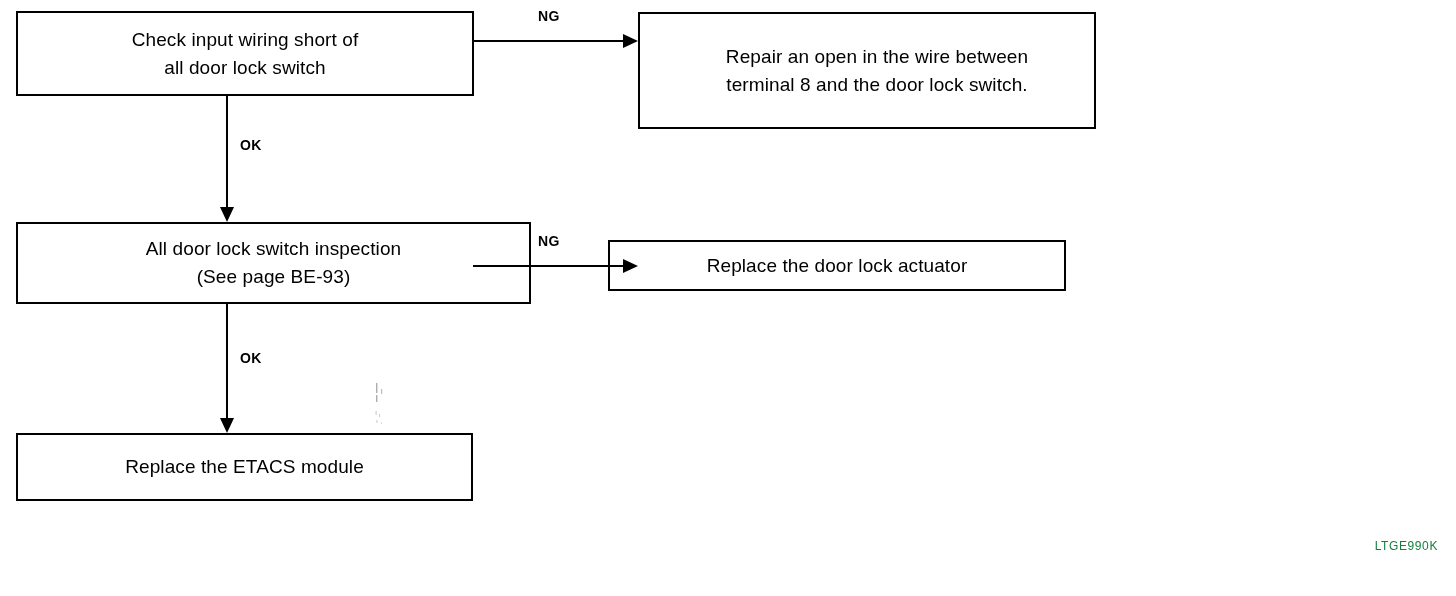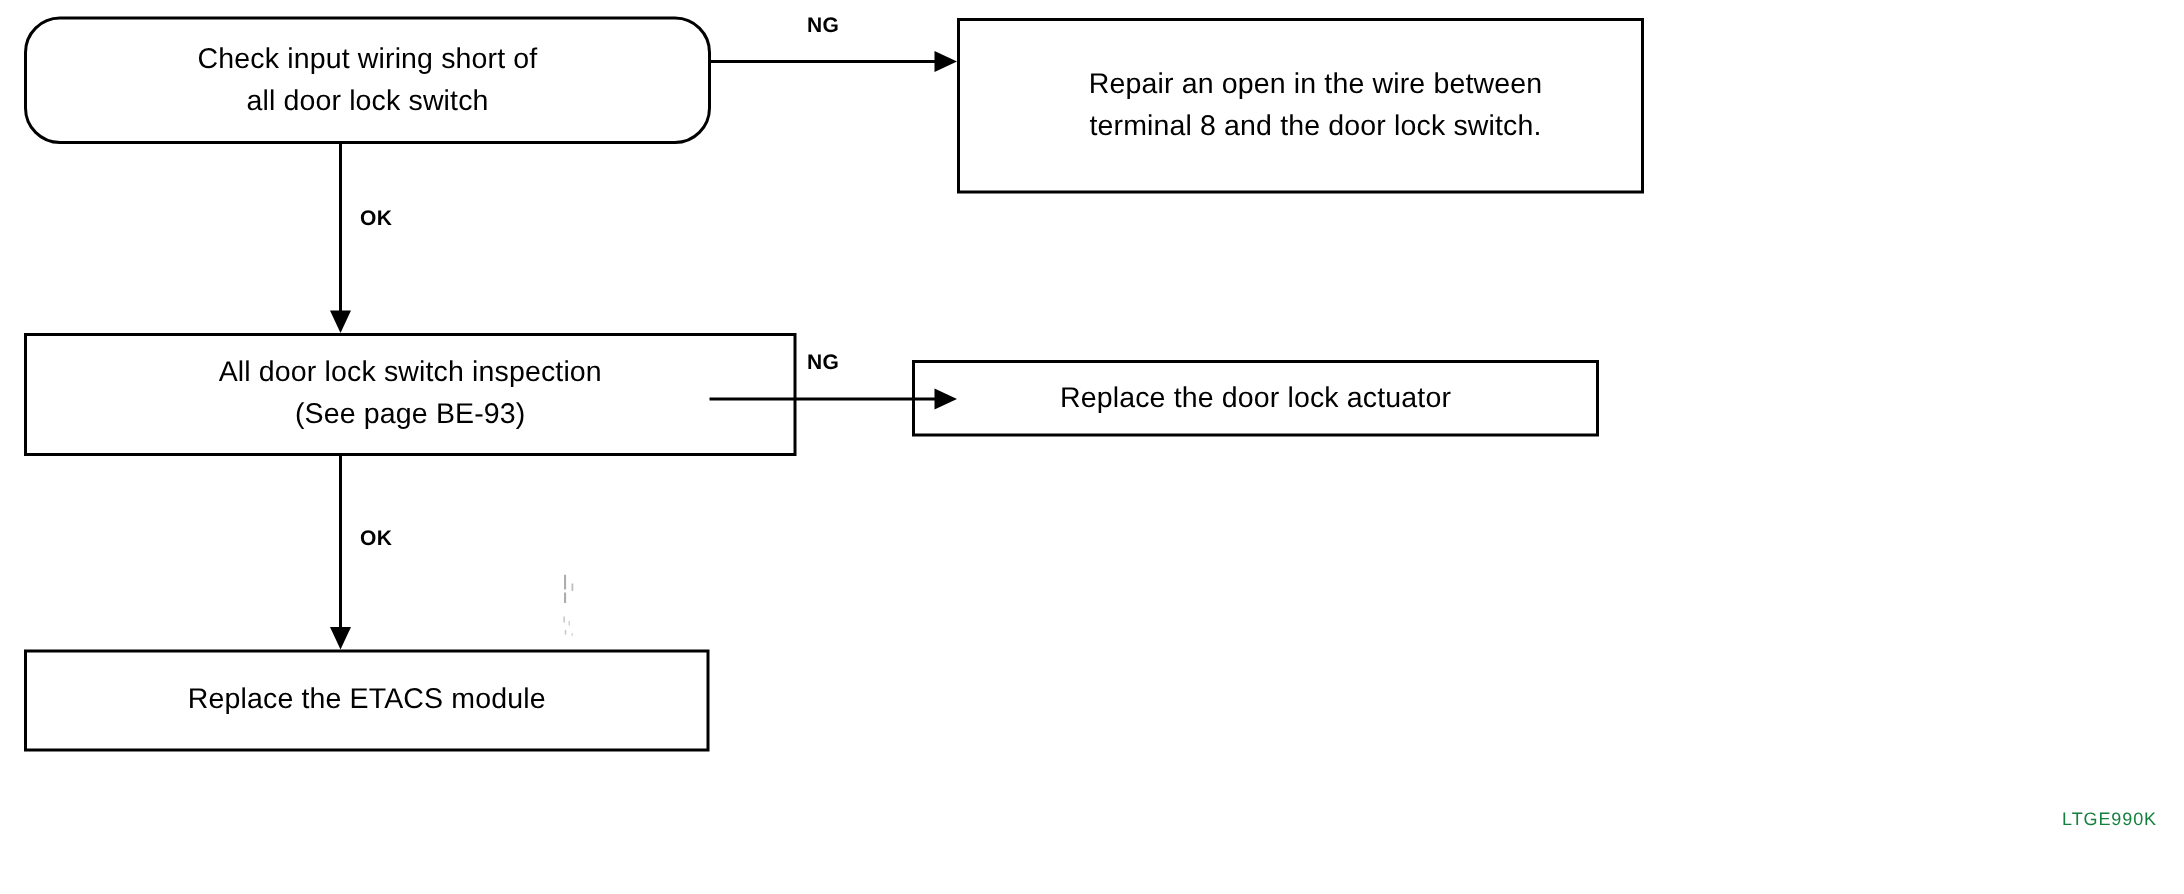--- a/index.html
+++ b/index.html
@@ -40,21 +40,21 @@
     align-items: center;
     text-align: left;
     padding-left: 20px;
   }
   .node .line {
     display: block;
     white-space: pre;
   }
 
   
-  #node-check-input   { left: 16px;  top: 11px;  width: 458px; height: 85px; border-radius: 24px; }
+  #node-check-input   { left: 16px;  top: 11px;  width: 458px; height: 85px; }
   #node-repair-open   { left: 638px; top: 12px;  width: 458px; height: 117px; }
   #node-inspection    { left: 16px;  top: 222px; width: 515px; height: 82px; }
   #node-replace-act   { left: 608px; top: 240px; width: 458px; height: 51px; }
   #node-replace-etacs { left: 16px;  top: 433px; width: 457px; height: 68px; }
 
   
   .conn { position: absolute; }
 
   
   .h-arrow .stem {

